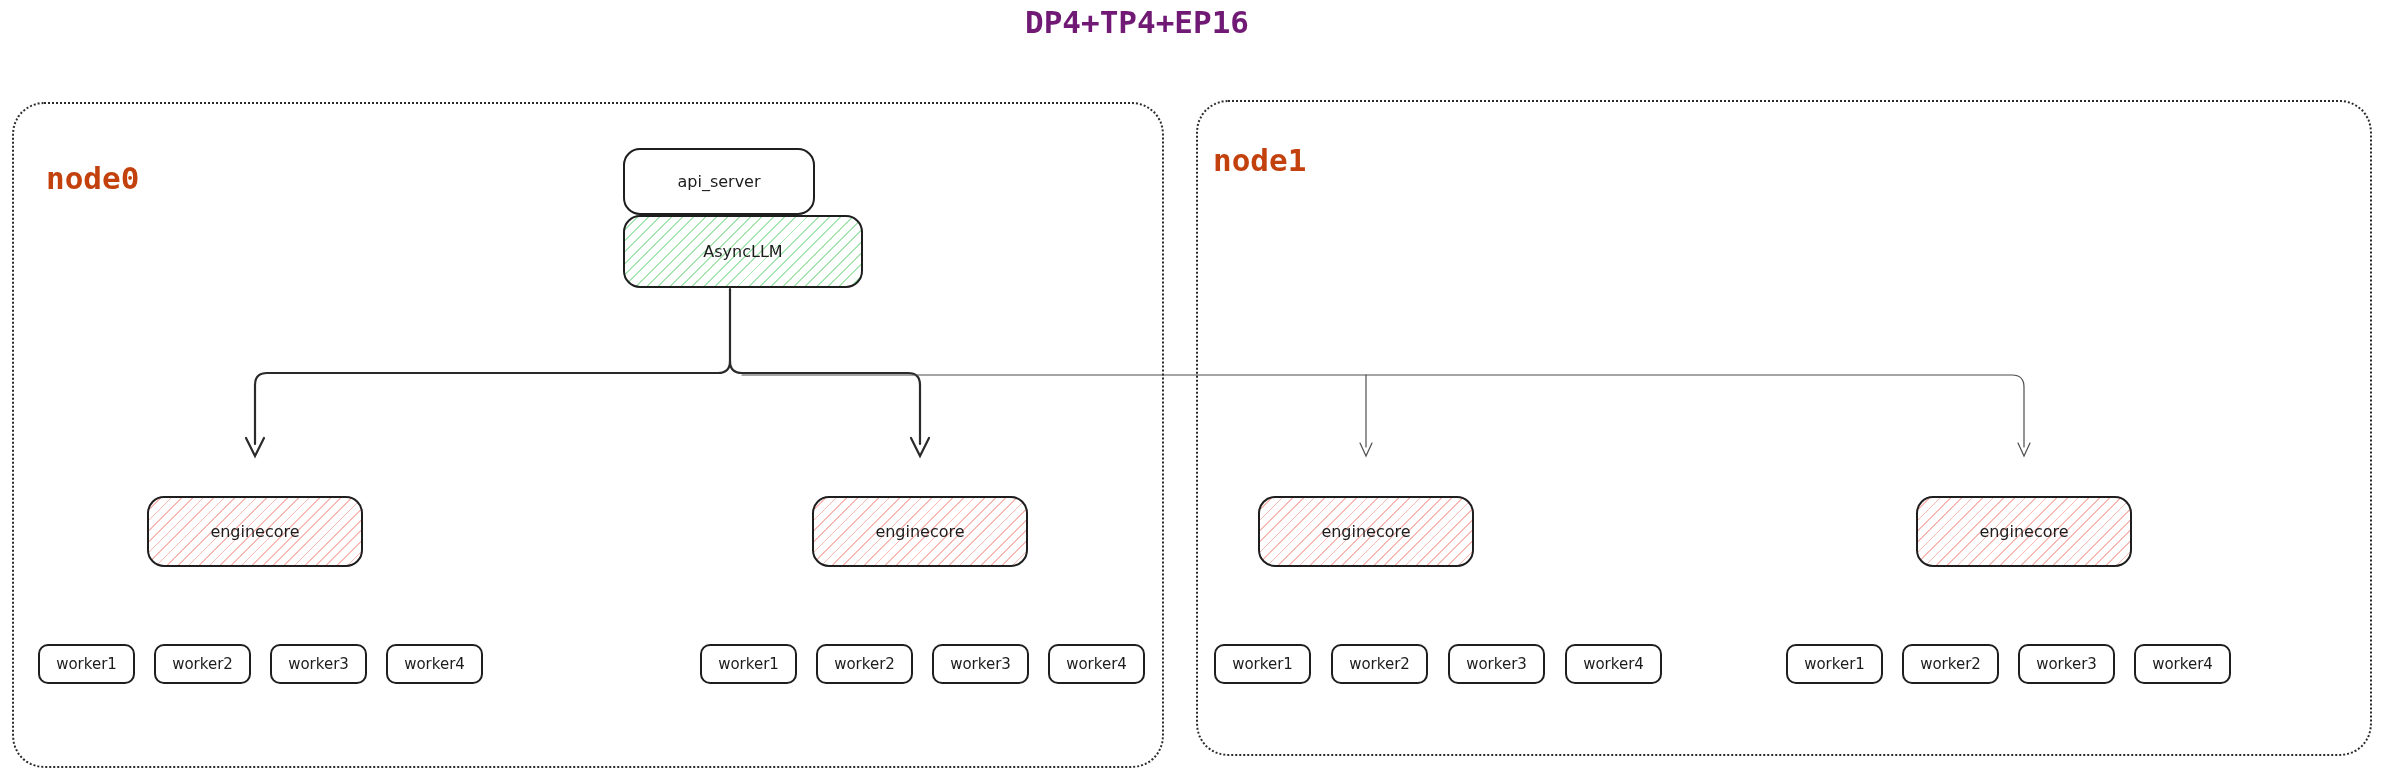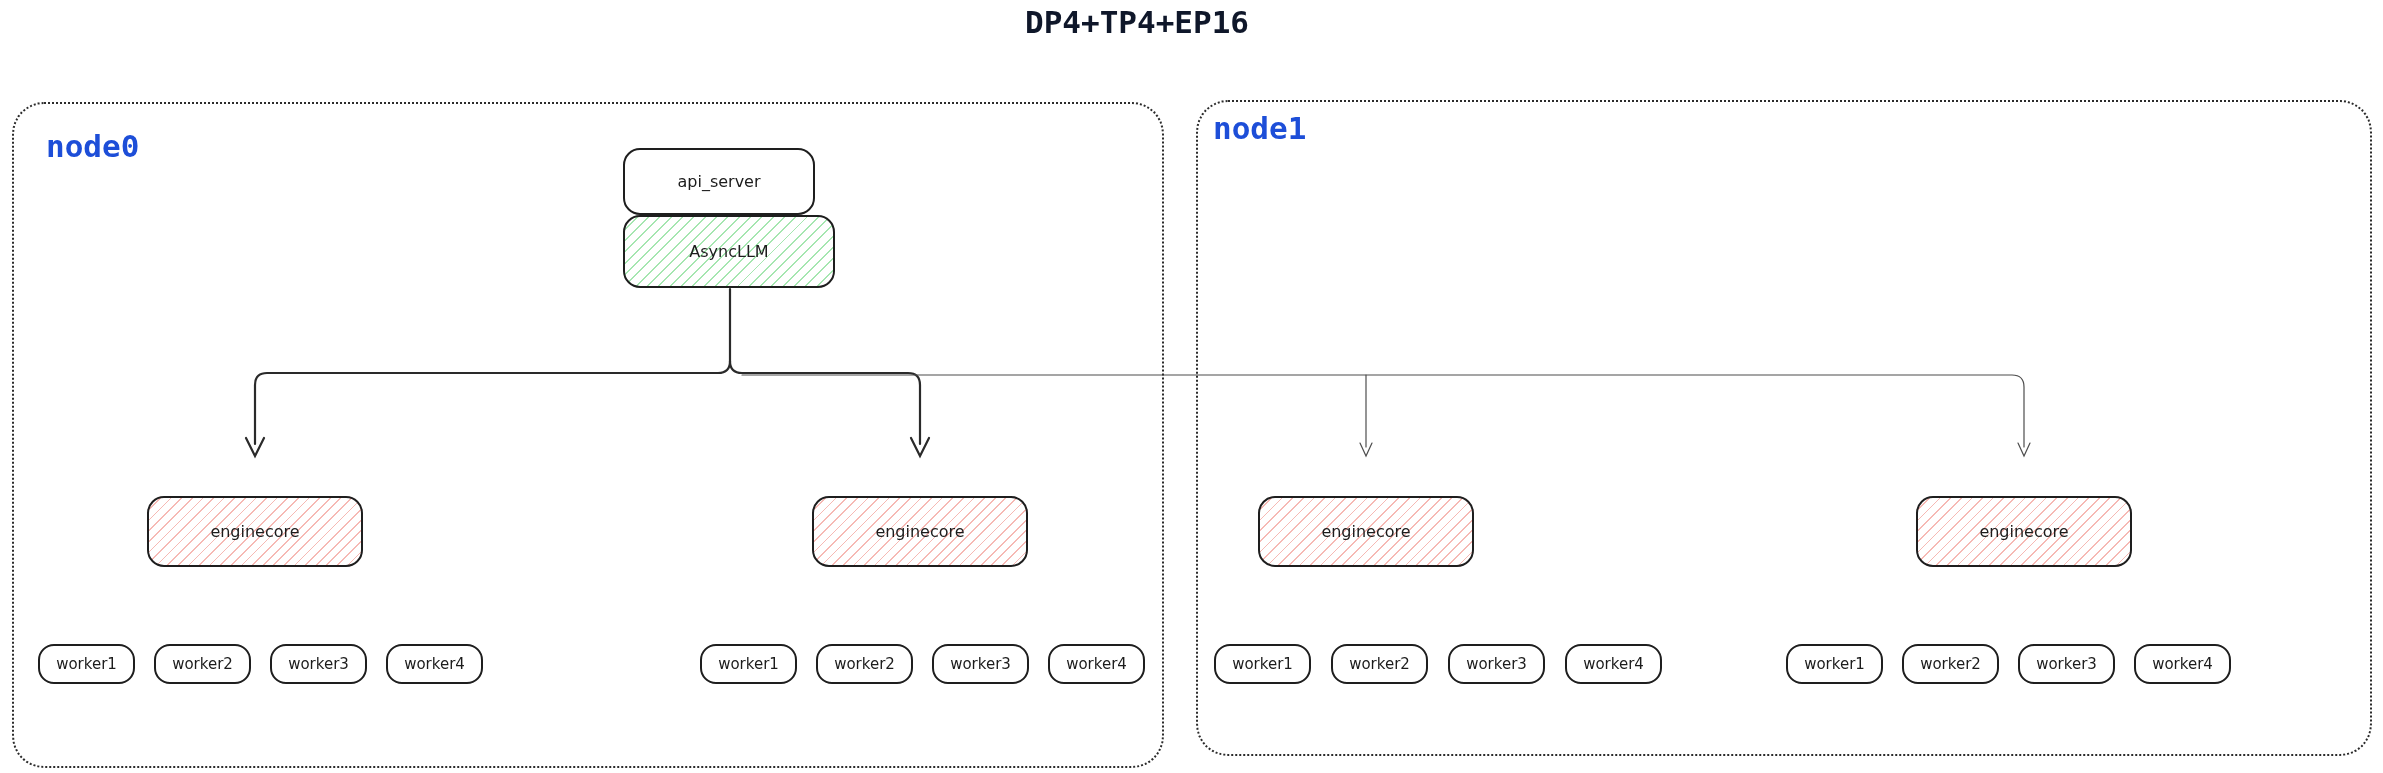--- a/index.html
+++ b/index.html
@@ -10,37 +10,38 @@
     font-family:"DejaVu Sans","Liberation Sans",sans-serif;
     overflow:hidden;
   }
   .title {
     position:absolute;
     left:1137px; top:4px;
     transform:translateX(-50%);
     font-family:"DejaVu Sans Mono","Liberation Mono",monospace;
     font-weight:700;
     font-size:31px;
-    color:#0f172a;
+    color:#701a75;
     white-space:nowrap;
   }
   .node {
     position:absolute;
     box-sizing:border-box;
     border:2.5px dotted var(--node-border,#2b2b2b);
     border-radius:32px;
     background:transparent;
   }
   .node-label {
     position:absolute;
     font-family:"DejaVu Sans Mono","Liberation Mono",monospace;
     font-weight:700;
     font-size:31px;
-    color:#1d4ed8;
+    color:#c2410c;
     white-space:nowrap;
+    margin-top:32px;
   }
   .box {
     position:absolute;
     box-sizing:border-box;
     border:2px solid var(--box-border,#1e1e1e);
     background:#ffffff;
     display:flex;
     align-items:center;
     justify-content:center;
     color:#1c1c1c;
@@ -53,21 +54,21 @@
       var(--green-hatch,#a5e6b0) 0, var(--green-hatch,#a5e6b0) 1.4px,
       transparent 1.4px, transparent 8px);
   }
   .hatch-red {
     background:#ffffff repeating-linear-gradient(135deg,
       var(--red-hatch,#f6b9b4) 0, var(--red-hatch,#f6b9b4) 1.2px,
       transparent 1.2px, transparent 7.5px);
     margin-top:36px;
   }
   .worker {
-    border-radius:16px;
+    border-radius:10px;
     font-size:15px;
     border-width:2px;
   }
   .edges {
     position:absolute;
     left:0; top:0;
     pointer-events:none;
   }
   .edges path { fill:none; }
   .edges .thick { stroke:var(--edge-thick,#2a2a2a); stroke-width:2.2px; stroke-linecap:round; }
@@ -95,21 +96,21 @@
     <div class="node-label" style="left:32px; top:24px;">node0</div>
   </div>
 
   <div class="node" style="left:1196px; top:100px; width:1176px; height:656px;">
     <div class="node-label" style="left:15px; top:8px;">node1</div>
   </div>
 
   <div class="box" style="left:623px; top:148px; width:192px; height:67px;">
     <span>api_server</span>
   </div>
-  <div class="box hatch-green" style="left:623px; top:215px; width:212px; height:73px;text-align:center;">
+  <div class="box hatch-green" style="left:623px; top:215px; width:240px; height:73px;text-align:center;">
     <span>AsyncLLM</span>
   </div>
 
   <div class="box hatch-red" style="left:147px; top:460px; width:216px; height:71px;">
     <span>enginecore</span>
   </div>
   <div class="box hatch-red" style="left:812px; top:460px; width:216px; height:71px;">
     <span>enginecore</span>
   </div>
   <div class="box hatch-red" style="left:1258px; top:460px; width:216px; height:71px;">

